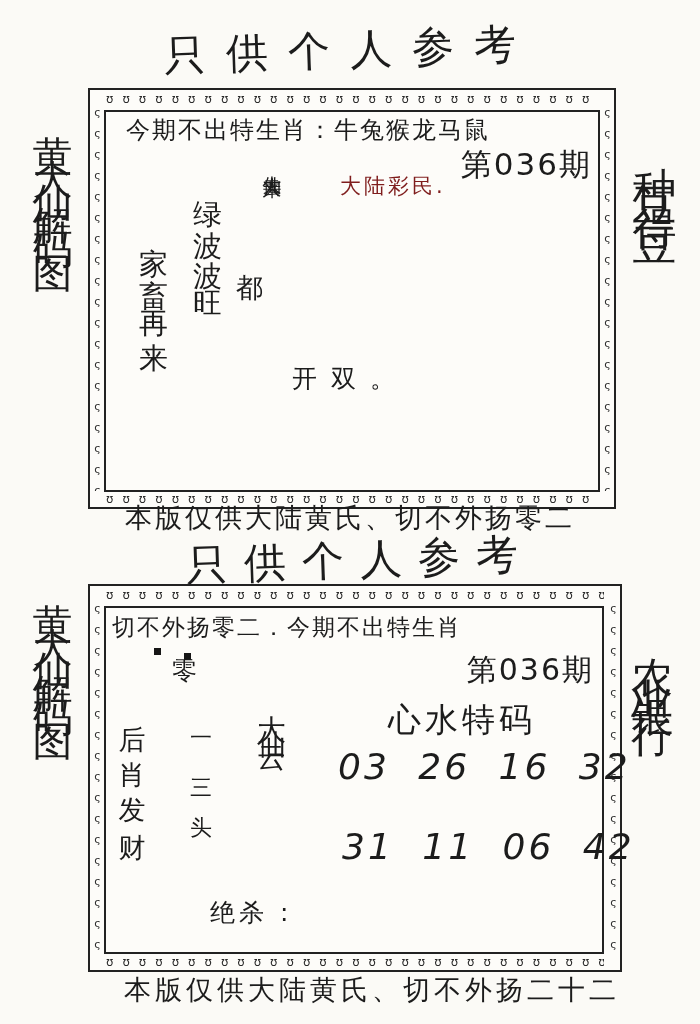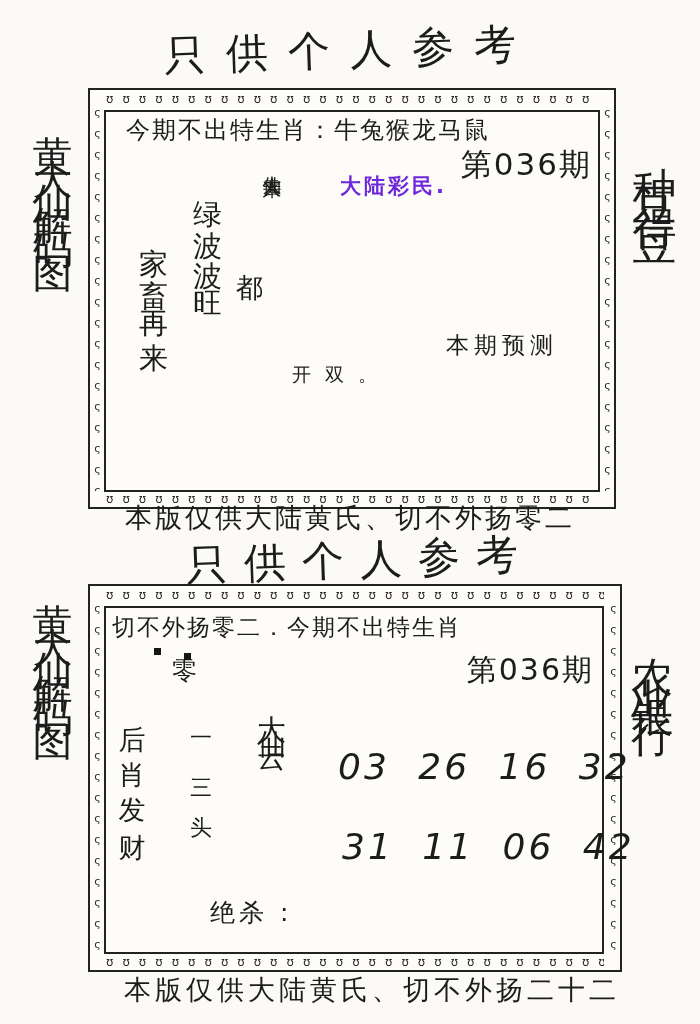--- a/index.html
+++ b/index.html
@@ -25,23 +25,23 @@
   .sq{color:#2a2a2a;overflow:hidden;pointer-events:none;}
   .sq-h{position:absolute;left:16px;right:16px;height:18px;font-size:12px;letter-spacing:9px;line-height:18px;}
   .sq-top{top:0px;}
   .sq-bottom{bottom:-1px;}
   .sq-v{position:absolute;top:16px;bottom:16px;width:14px;font-size:11px;letter-spacing:8px;writing-mode:vertical-rl;text-orientation:upright;line-height:13px;}
   .sq-left{left:0px;}
   .sq-right{right:0px;}
 
   .hdr-line{font-size:24px;letter-spacing:2px;font-weight:500;}
   .issue{font-size:31px;font-weight:500;letter-spacing:2px;}
-  .note{font-size:21px;color:#6d28d9;letter-spacing:3px;font-weight:bold;}
+  .note{font-size:21px;color:#7f1d1d;letter-spacing:3px;}
   .pred-label{font-size:23px;letter-spacing:5px;}
-  .pred-value{font-size:19px;letter-spacing:14px;}
+  .pred-value{font-size:25px;letter-spacing:14px;}
   .footer-line{font-size:27px;letter-spacing:3px;white-space:nowrap;}
   .heading-big{font-size:33px;letter-spacing:4px;font-weight:500;}
   .nums{font-size:36px;font-style:oblique;letter-spacing:3px;word-spacing:14px;white-space:nowrap;}
   .kill-wrap{display:flex;align-items:flex-end;gap:10px;white-space:nowrap;}
   .kill-label{font-size:25px;letter-spacing:4px;}
   .kill-nums{font-size:31px;font-style:oblique;letter-spacing:2px;word-spacing:8px;}
   .ink-dot{position:absolute;width:7px;height:7px;background:#161616;}
 
   
   .watermark{
@@ -79,21 +79,20 @@
       <div class="abs note hand" style="left:234px;top:60px;">大陆彩民.</div>
 
       <div class="abs vtext" style="left:154px;top:48px;height:150px;font-size:19px;letter-spacing:2px;">大仙来云：</div>
 
       <div class="abs hand" style="left:130px;top:158px;font-size:27px;">都</div>
 
       <div class="abs vtext" style="left:82px;top:66px;height:250px;font-size:29px;letter-spacing:30px;">绿波波旺</div>
 
       <div class="abs vtext" style="left:28px;top:112px;height:260px;font-size:29px;letter-spacing:32px;">家畜再来</div>
 
-      <div class="abs pred-label hand" style="left:340px;top:218px;">本期预测</div>
 
       <div class="abs pred-value hand" style="left:186px;top:250px;">开双。</div>
     </div>
   </div>
 
   <div class="abs footer-line center hand" style="left:100px;top:500px;width:500px;">本版仅供大陆黄氏、切不外扬零二</div>
 
   <div class="abs page-title center hand" style="left:105px;top:532px;width:510px;letter-spacing:16px;">只供个人参考</div>
 
   <div class="abs vtext side-vtext" style="left:26px;top:572px;height:400px;">黄大仙解码图</div>
@@ -111,20 +110,21 @@
         <span>切不外扬零二．</span><span>今期不出特生肖</span>
       </div>
 
       <div class="ink-dot" style="left:48px;top:40px;"></div>
       <div class="ink-dot" style="left:78px;top:45px;"></div>
 
       <div class="abs hand" style="left:66px;top:46px;font-size:25px;">零</div>
 
       <div class="abs issue hand" style="right:8px;top:42px;font-size:30px;">第036期</div>
 
+      <div class="abs heading-big hand" style="left:282px;top:90px;">心水特码</div>
 
       <div class="abs vtext" style="left:8px;top:96px;height:260px;font-size:27px;letter-spacing:36px;">后肖发财</div>
 
       <div class="abs vtext" style="left:80px;top:118px;height:200px;font-size:22px;letter-spacing:36px;">一三头</div>
 
       <div class="abs vtext" style="left:146px;top:84px;height:160px;font-size:29px;letter-spacing:16px;">大仙云</div>
 
       <div class="abs nums" style="left:232px;top:138px;font-style:italic;">03 26 16 32</div>
 
       <div class="abs nums" style="left:236px;top:218px;">31 11 06 42</div>

